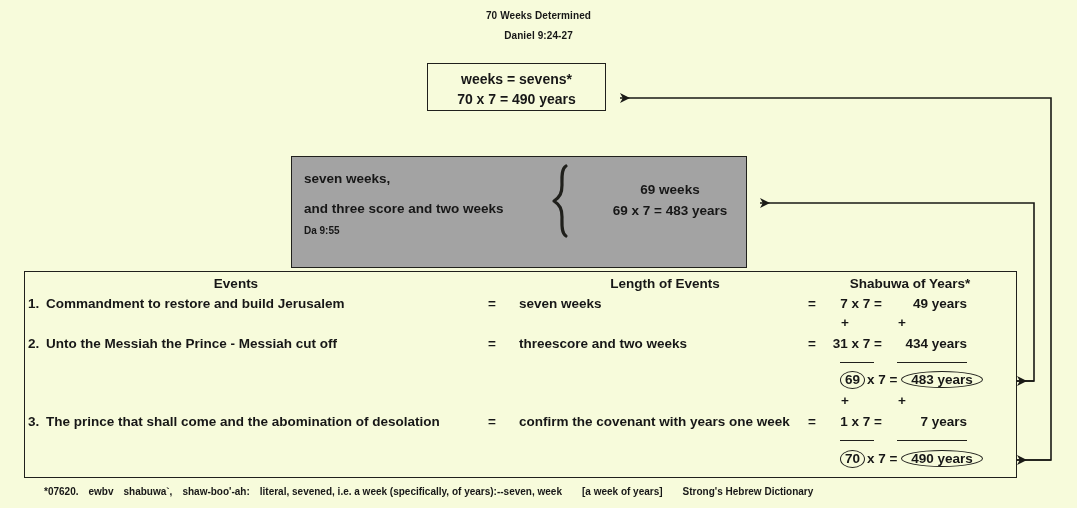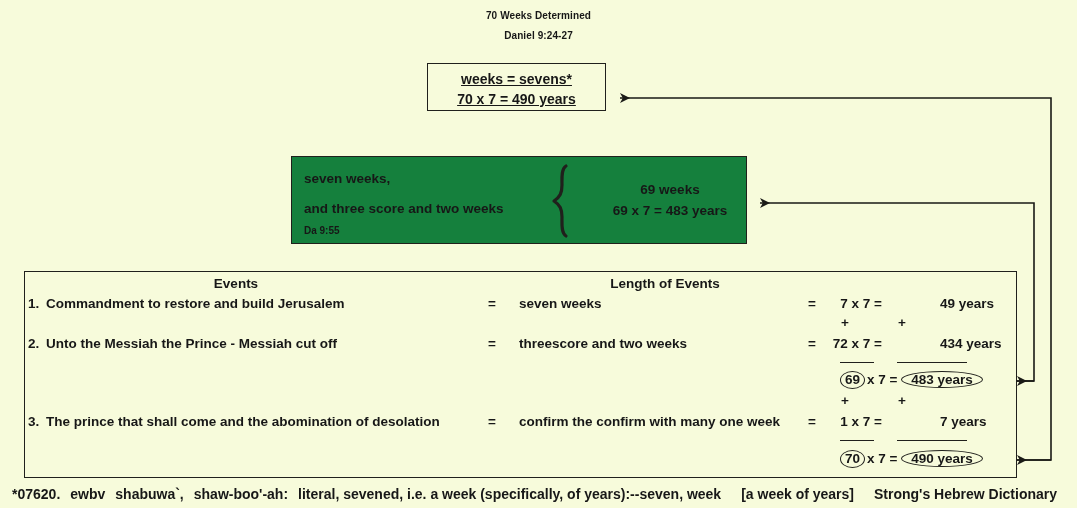--- a/index.html
+++ b/index.html
@@ -39,29 +39,28 @@
     left: 427px; top: 63px;
     width: 179px; height: 48px;
     border: 1.4px solid #20201c;
     background: #f7fbdb;
     text-align: center;
     font-weight: bold;
     font-size: 14px;
     box-sizing: border-box;
     padding-top: 5px;
     line-height: 20px;
-    text-decoration: underline;
   }
 
   
   #box-69 {
     left: 291px; top: 156px;
-    width: 456px; height: 88px;
-    border: 1.4px solid #20201c;
-    background: #15803d;
+    width: 456px; height: 112px;
+    border: 1.4px solid #20201c;
+    background: #a3a3a3;
     box-sizing: border-box;
   }
   #box69-left {
     position: absolute;
     left: 12px; top: 14px;
     width: 260px;
     font-weight: bold;
     font-size: 13.5px;
   }
   #box69-l1 { margin-bottom: 15px; }
@@ -108,21 +107,21 @@
   .ev-row { position: absolute; font-weight: bold; font-size: 13.5px; }
   .ev-num { position: absolute; left: 4px; width: 18px; }
   .ev-text { position: absolute; left: 22px; white-space: nowrap; }
   .eq { position: absolute; left: 464px; font-weight: bold; font-size: 13.5px; }
   .len { position: absolute; left: 495px; font-weight: bold; font-size: 13.5px; white-space: nowrap; }
 
   
   .sh-line { position: absolute; font-weight: bold; font-size: 13.5px; white-space: nowrap; }
   .sh-eq   { position: absolute; left: 808px; }
   .sh-mult { position: absolute; left: 820px; width: 62px; text-align: right; }
-  .sh-res  { position: absolute; left: 940px; width: 62px; text-align: left; }
+  .sh-res  { position: absolute; left: 905px; width: 62px; text-align: right; }
   .plus-row { position: absolute; font-weight: bold; font-size: 13.5px; }
   .plus-a { position: absolute; left: 841px; }
   .plus-b { position: absolute; left: 898px; }
 
   .rule { position: absolute; height: 0; border-top: 1.4px solid #20201c; }
 
   
   .circ {
     display: inline-block;
     border: 1.4px solid #20201c;
@@ -134,23 +133,23 @@
     display: inline-block;
     border: 1.4px solid #20201c;
     border-radius: 50%/50%;
     padding: 1px 9px 0 9px;
     line-height: 14px;
   }
   .sum-line { position: absolute; font-weight: bold; font-size: 13.5px; white-space: nowrap; }
 
   
   #footnote {
-    left: 12px; top: 486px;
-    font-weight: bold;
-    font-size: 14px;
+    left: 44px; top: 486px;
+    font-weight: bold;
+    font-size: 10px;
     white-space: nowrap;
   }
   #footnote .gap { display: inline-block; width: 10px; }
 
   
   #connectors {
     left: 0; top: 0;
     width: 1077px; height: 508px;
     pointer-events: none;
   }
@@ -184,20 +183,21 @@
     <div id="box69-right">
       <div>69 weeks</div>
       <div>69 x 7 = 483 years</div>
     </div>
   </div>
 
   <div class="abs" id="table-box"></div>
 
   <div class="abs col-head" id="head-events" style="top:276px;">Events</div>
   <div class="abs col-head" id="head-length" style="top:276px;">Length of Events</div>
+  <div class="abs col-head" id="head-shabuwa" style="top:276px;">Shabuwa of Years*</div>
 
   <div class="abs ev-row" style="top:296px; left:24px; width:993px;">
     <span class="ev-num">1.</span>
     <span class="ev-text">Commandment to restore and build Jerusalem</span>
     <span class="eq">=</span>
     <span class="len">seven weeks</span>
   </div>
   <div class="abs sh-line" style="top:296px; left:0; width:1077px;">
     <span class="sh-eq">=</span>
     <span class="sh-mult">7 x 7 =</span>
@@ -210,42 +210,42 @@
   </div>
 
   <div class="abs ev-row" style="top:336px; left:24px; width:993px;">
     <span class="ev-num">2.</span>
     <span class="ev-text">Unto the Messiah the Prince - Messiah cut off</span>
     <span class="eq">=</span>
     <span class="len">threescore and two weeks</span>
   </div>
   <div class="abs sh-line" style="top:336px; left:0; width:1077px;">
     <span class="sh-eq">=</span>
-    <span class="sh-mult">72 x 7 =</span>
+    <span class="sh-mult">31 x 7 =</span>
     <span class="sh-res">434 years</span>
   </div>
 
   <div class="abs rule" style="left:840px; top:362px; width:34px;"></div>
   <div class="abs rule" style="left:897px; top:362px; width:70px;"></div>
 
   <div class="abs sum-line" style="left:840px; top:371px;">
     <span class="circ">69</span><span style="margin-left:2px;">x 7 =</span>
     <span class="oval">483 years</span>
   </div>
 
   <div class="abs plus-row" style="top:393px; left:0; width:1077px;">
     <span class="plus-a">+</span>
     <span class="plus-b">+</span>
   </div>
 
   <div class="abs ev-row" style="top:414px; left:24px; width:993px;">
     <span class="ev-num">3.</span>
     <span class="ev-text">The prince that shall come and the abomination of desolation</span>
     <span class="eq">=</span>
-    <span class="len">confirm the confirm with many one week</span>
+    <span class="len">confirm the covenant with years one week</span>
   </div>
   <div class="abs sh-line" style="top:414px; left:0; width:1077px;">
     <span class="sh-eq">=</span>
     <span class="sh-mult">1 x 7 =</span>
     <span class="sh-res">7 years</span>
   </div>
 
   <div class="abs rule" style="left:840px; top:440px; width:34px;"></div>
   <div class="abs rule" style="left:897px; top:440px; width:70px;"></div>
 

